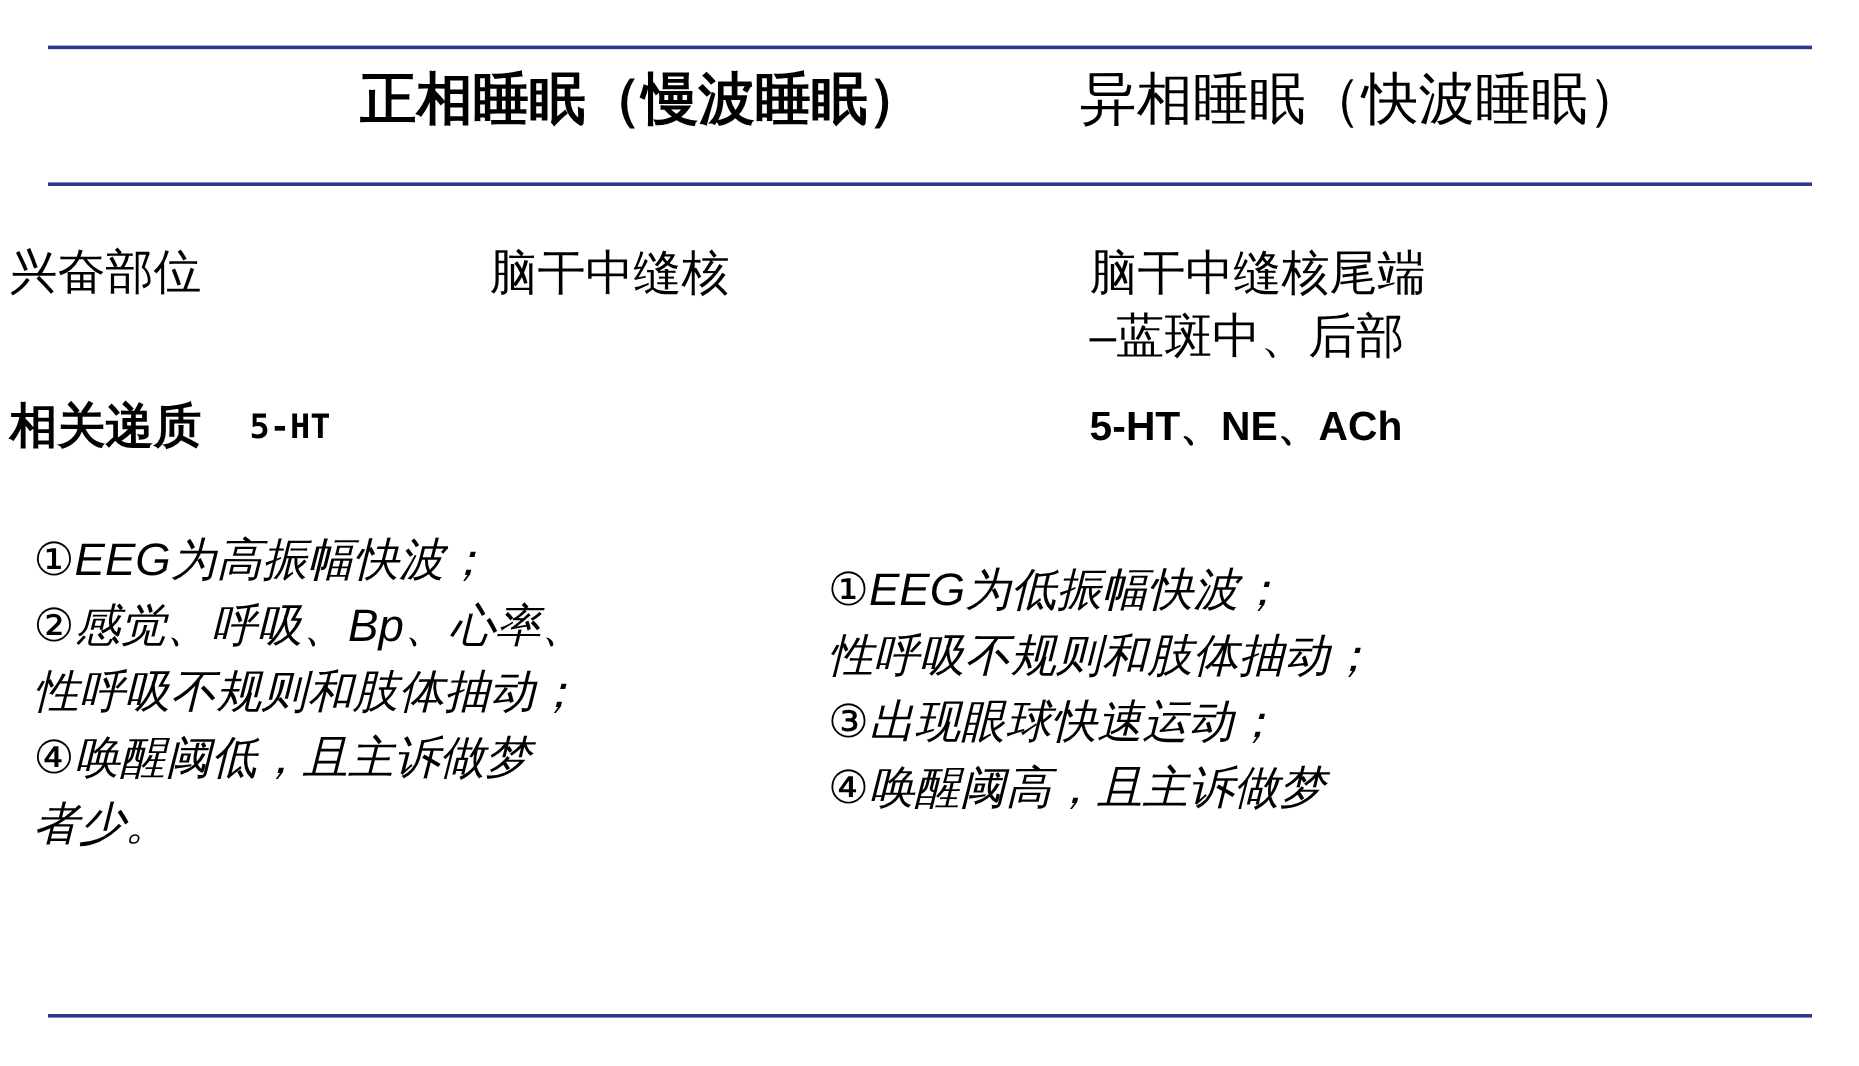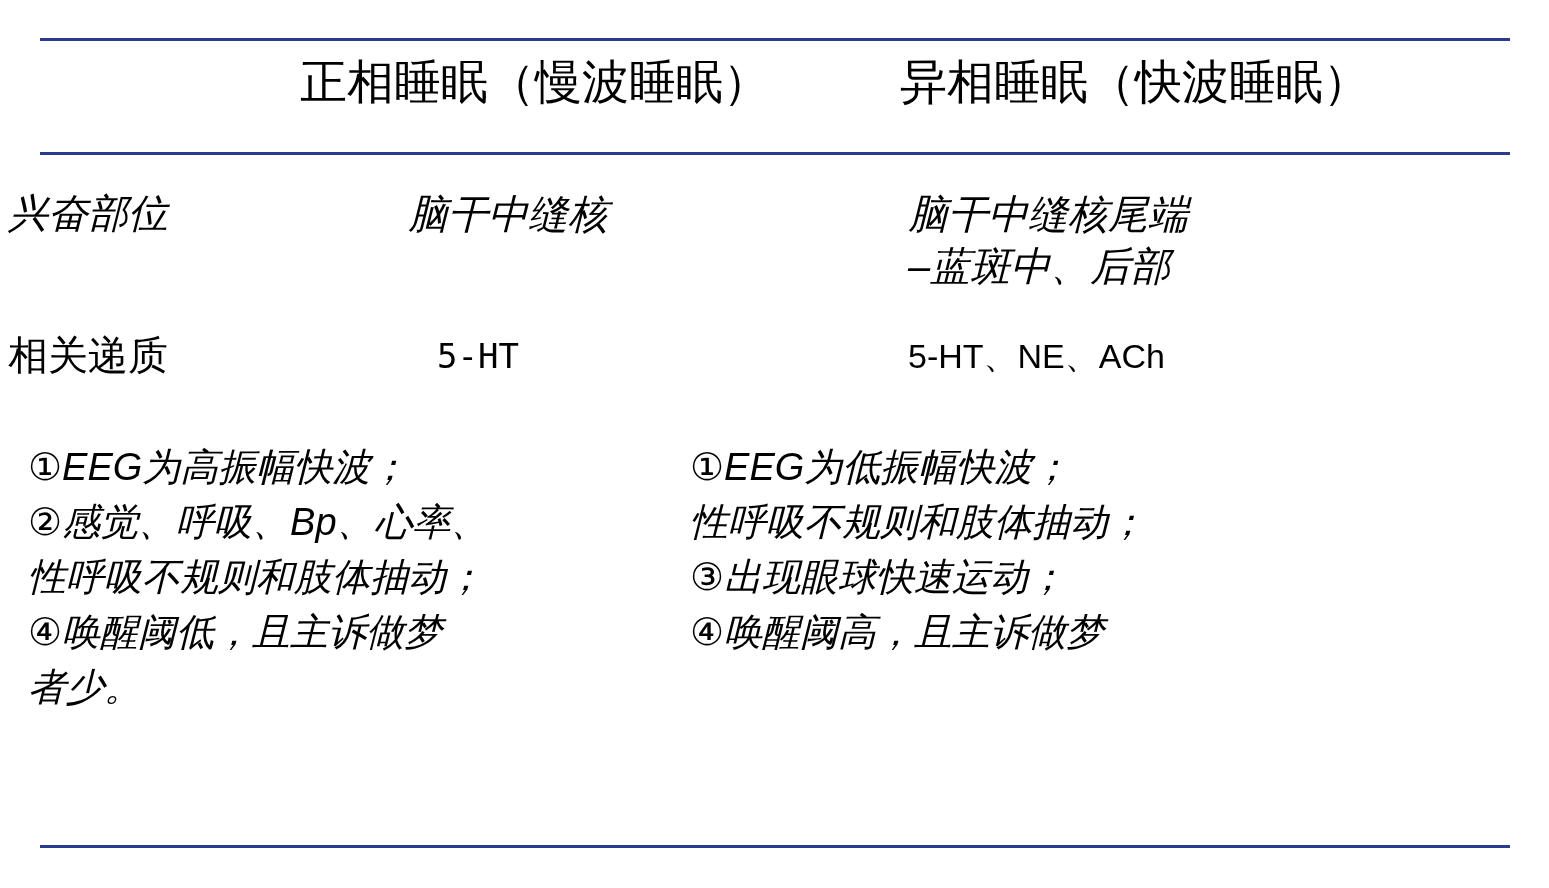--- a/index.html
+++ b/index.html
@@ -40,20 +40,21 @@
     display: flex;
   }
   .col-label {
     width: 200px;
     flex: 0 0 200px;
   }
   .col-a {
     width: 670px;
     flex: 0 0 670px;
     text-align: center;
+    font-weight: bold;
   }
   .col-b {
     width: 660px;
     flex: 0 0 660px;
     text-align: left;
   }
   .header-title {
     font-size: 47px;
     line-height: 60px;
     letter-spacing: 0px;
@@ -63,22 +64,22 @@
   .header-b { text-align: left; padding-left: 30px; }
 
   
   .row {
     position: absolute;
     left: 0;
     width: 1549px;
     display: flex;
     align-items: flex-start;
   }
-  .row-site { top: 188px; font-style: italic; }
-  .row-trans { top: 330px; }
+  .row-site { top: 202px; }
+  .row-trans { top: 330px; font-weight: bold; }
   .row-feat { top: 440px; }
 
   .rlabel {
     font-size: 40px;
     line-height: 50px;
     white-space: nowrap;
     padding-left: 8px;
   }
   .cell {
     font-size: 40px;
@@ -95,25 +96,25 @@
     width: 660px;
     flex: 0 0 660px;
     padding-left: 30px;
     box-sizing: border-box;
   }
   .cell-b-site .line { display: block; }
 
   .cell-a-trans {
     width: 670px;
     flex: 0 0 670px;
-    text-align: center;
+    text-align: left;
     padding-right: 130px;
     box-sizing: border-box;
     font-family: "DejaVu Sans Mono", monospace;
-    font-size: 34px;
+    font-size: 28px;
   }
   .cell-b-trans {
     width: 660px;
     flex: 0 0 660px;
     padding-left: 30px;
     box-sizing: border-box;
     font-size: 34px;
   }
 
   .feat-label {
@@ -130,20 +131,21 @@
     width: 670px;
     flex: 0 0 670px;
     padding-left: 28px;
     box-sizing: border-box;
   }
   .cell-b-feat {
     width: 660px;
     flex: 0 0 660px;
     padding-left: 20px;
     box-sizing: border-box;
+    margin-top: 25px;
   }
   .feat-line {
     font-size: 38px;
     line-height: 55px;
     white-space: nowrap;
     font-style: italic;
   }
   .arrow-blue {
     color: #1f33b0;
     font-weight: bold;

